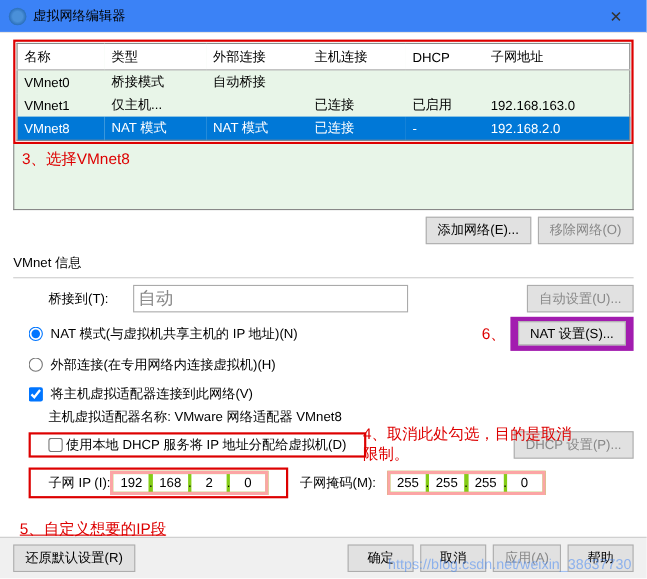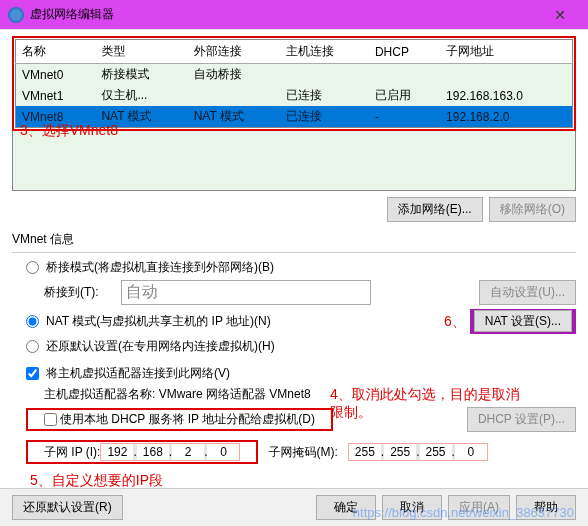--- a/index.html
+++ b/index.html
@@ -1,41 +1,41 @@
 <!DOCTYPE html>
 <html><head>
 <meta charset="utf-8">
 <style>
 * { box-sizing: border-box; margin: 0; padding: 0; }
 body { font-family: "Microsoft YaHei", "Segoe UI", sans-serif; font-size: 12px; background: #fff; width: 588px; height: 526px; overflow: hidden; position: relative; }
-.titlebar { height: 30px; background: #d946ef; border-bottom: 1px solid #e5e5e5; display: flex; align-items: center; padding: 0 8px; position: relative; }
+.titlebar { height: 30px; background: #3b82f6; border-bottom: 1px solid #e5e5e5; display: flex; align-items: center; padding: 0 8px; position: relative; }
 .titlebar-icon { width: 16px; height: 16px; margin-right: 6px; background: radial-gradient(circle, #4a90d9 40%, #2a6eb8 70%); border-radius: 50%; }
 .titlebar-title { flex: 1; font-size: 12px; color: #000; }
 .titlebar-close { width: 40px; height: 30px; display: flex; align-items: center; justify-content: center; color: #333; font-size: 14px; }
 .content { padding: 6px 12px 0 12px; }
 .table-wrap { border: 2px solid #d00; padding: 1px; }
 .nettable { width: 100%; border: 1px solid #888; border-collapse: collapse; background: #e8f5e8; }
 .nettable th { text-align: left; font-weight: normal; padding: 3px 6px; border-bottom: 1px solid #aaa; background: #fff; font-size: 12px; }
 .nettable td { padding: 2px 6px; font-size: 12px; }
-.nettable tr.sel { background: #0078d7; color: #0f172a; }
+.nettable tr.sel { background: #0078d7; color: #ffffff; }
 .nettable tr.r0, .nettable tr.r1 { background: #e8f5e8; }
 .table-space { height: 60px; background: #e8f5e8; border-left: 1px solid #888; border-right: 1px solid #888; border-bottom: 1px solid #888; }
 .annot { color: #d00; font-size: 14px; position: absolute; }
 .btnrow { display: flex; justify-content: flex-end; gap: 6px; padding: 6px 0; }
 .btn { padding: 3px 10px; border: 1px solid #adadad; background: #e1e1e1; font-size: 12px; text-align: center; }
 .btn.dis { color: #888; }
 .fieldset-label { font-size: 12px; margin: 3px 0; }
 .radio-row, .check-row { display: flex; align-items: center; padding: 2px 0 2px 14px; gap: 4px; }
 .radio-row input, .check-row input { margin-right: 3px; }
 .indent-row { display: flex; align-items: center; padding: 2px 0 2px 32px; gap: 22px; }
 .sel-input { border: 1px solid #aaa; padding: 1px 4px; font-size: 16px; flex: 1; max-width: 250px; color: #888; background: #fff; }
 .right-btn { margin-left: auto; }
 .mark-red { border: 2px solid #d00; display: inline-flex; align-items: center; padding: 1px 16px; }
-.mark-red-btn { border: 4px solid #a21caf; display: inline-block; }
-.ip-group { display: inline-flex; border: 1px solid #fca5a5; background: #e5e5e5; }
+.mark-red-btn { border: 7px solid #a21caf; display: inline-block; }
+.ip-group { display: inline-flex; border: 3px solid #fca5a5; background: #84cc16; }
 .ip-seg { width: 32px; text-align: center; border: none; font-size: 12px; padding: 1px 0; }
 .ip-dot { padding: 1px 0; }
 .bottom-row { display: flex; align-items: center; gap: 10px; padding: 6px 0 2px 14px; }
 .footer { border-top: 1px solid #ccc; padding: 6px 12px; display: flex; align-items: center; gap: 6px; position: absolute; bottom: 0; left: 0; right: 0; background: #f0f0f0; }
 .footer .btn { min-width: 60px; }
 .watermark { position: absolute; bottom: 6px; right: 14px; color: #3b82f6; font-size: 13px; opacity: 0.5; }
 hr.sep { border: none; border-top: 1px solid #ccc; margin: 4px 0; }
 </style>
 </head>
 <body>
@@ -80,51 +80,47 @@
           <td>VMnet8</td>
             <td>NAT 模式</td>
             <td>NAT 模式</td>
             <td>已连接</td>
             <td>-</td>
             <td>192.168.2.0</td>
         </tr>
       </tbody>
     </table>
   </div>
-  <div class="annot" style="top:122px; left:20px;">3、选择VMnet8</div>
+  <div class="annot" style="top:136px; left:20px;">3、选择VMnet8</div>
   <div class="table-space"></div>
 
   <div class="btnrow">
     <span class="btn">添加网络(E)...</span>
     <span class="btn dis">移除网络(O)</span>
   </div>
 
   <div class="fieldset-label">VMnet 信息</div>
   <hr class="sep">
 
-  <div class="radio-row">
-    <input type="radio" name="mode" style="">
-    <span>桥接模式(将虚拟机直接连接到外部网络)(B)</span>
-  </div>
   <div class="indent-row">
     <span>桥接到(T):</span>
     <span class="sel-input">自动</span>
     <span class="btn dis right-btn">自动设置(U)...</span>
   </div>
 
   <div class="radio-row">
     <input type="radio" name="mode" checked="" style="">
     <span>NAT 模式(与虚拟机共享主机的 IP 地址)(N)</span>
     <span class="annot" style="position:static; margin-left:auto;">6、</span>
     <span class="mark-red-btn"><span class="btn">NAT 设置(S)...</span></span>
   </div>
 
   <div class="radio-row">
     <input type="radio" name="mode" style="">
-    <span>还原默认设置(在专用网络内连接虚拟机)(H)</span>
+    <span>外部连接(在专用网络内连接虚拟机)(H)</span>
   </div>
 
   <div style="height:6px"></div>
 
   <div class="check-row">
     <input type="checkbox" checked="" style="">
     <span>将主机虚拟适配器连接到此网络(V)</span>
   </div>
   <div class="annot" style="top:385px; left:330px; width:190px; line-height:1.3;">4、取消此处勾选，目的是取消限制。</div>
   <div class="indent-row">
@@ -156,21 +152,21 @@
     <span class="ip-group">
       <input class="ip-seg" value="255" style="">
         <span class="ip-dot">.</span>
       <input class="ip-seg" value="255" style="">
         <span class="ip-dot">.</span>
       <input class="ip-seg" value="255" style="">
         <span class="ip-dot">.</span>
       <input class="ip-seg" value="0" style="">
     </span>
   </div>
-  <div class="annot" style="top:472px; left:30px;">5、自定义想要的IP段</div>
+  <div class="annot" style="top:472px; left:18px;text-decoration:underline;">5、自定义想要的IP段</div>
 </div>
 
 <div class="footer">
   <span class="btn">还原默认设置(R)</span>
   <span style="flex:1"></span>
   <span class="btn">确定</span>
   <span class="btn">取消</span>
   <span class="btn dis">应用(A)</span>
   <span class="btn">帮助</span>
 </div>

